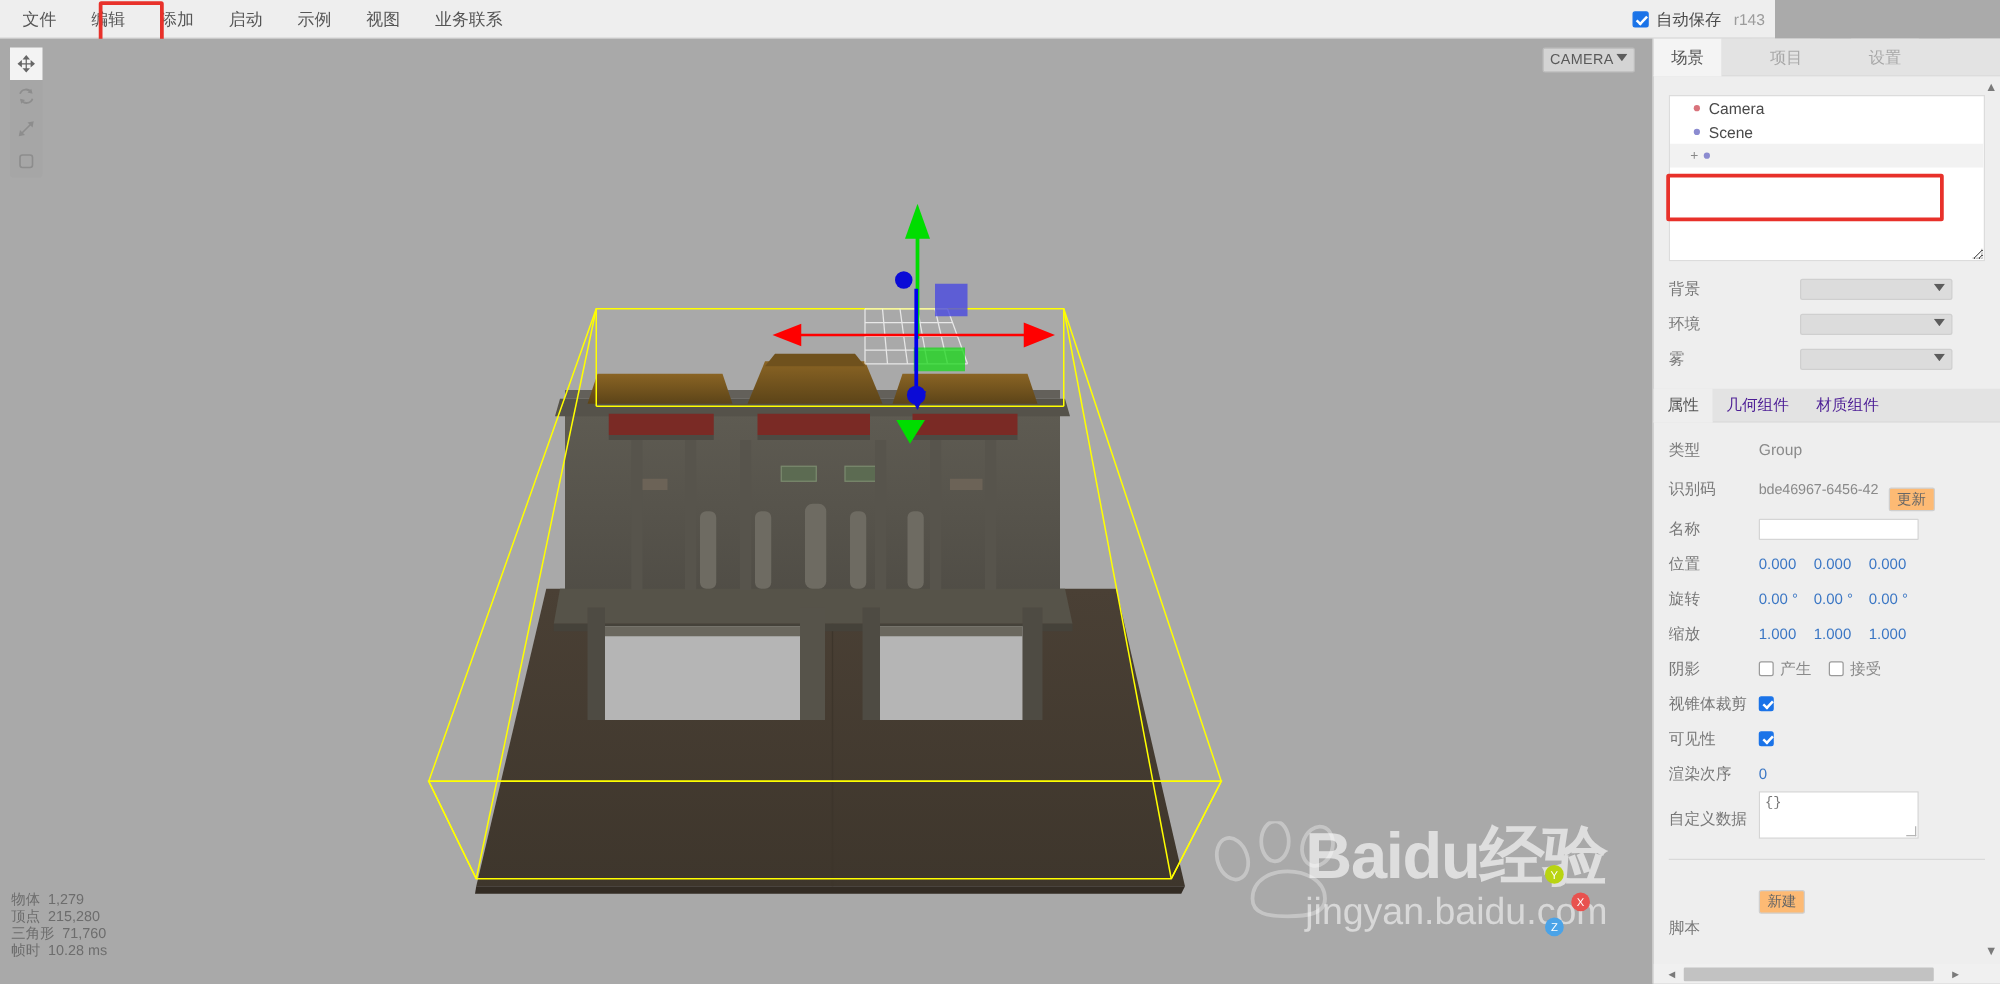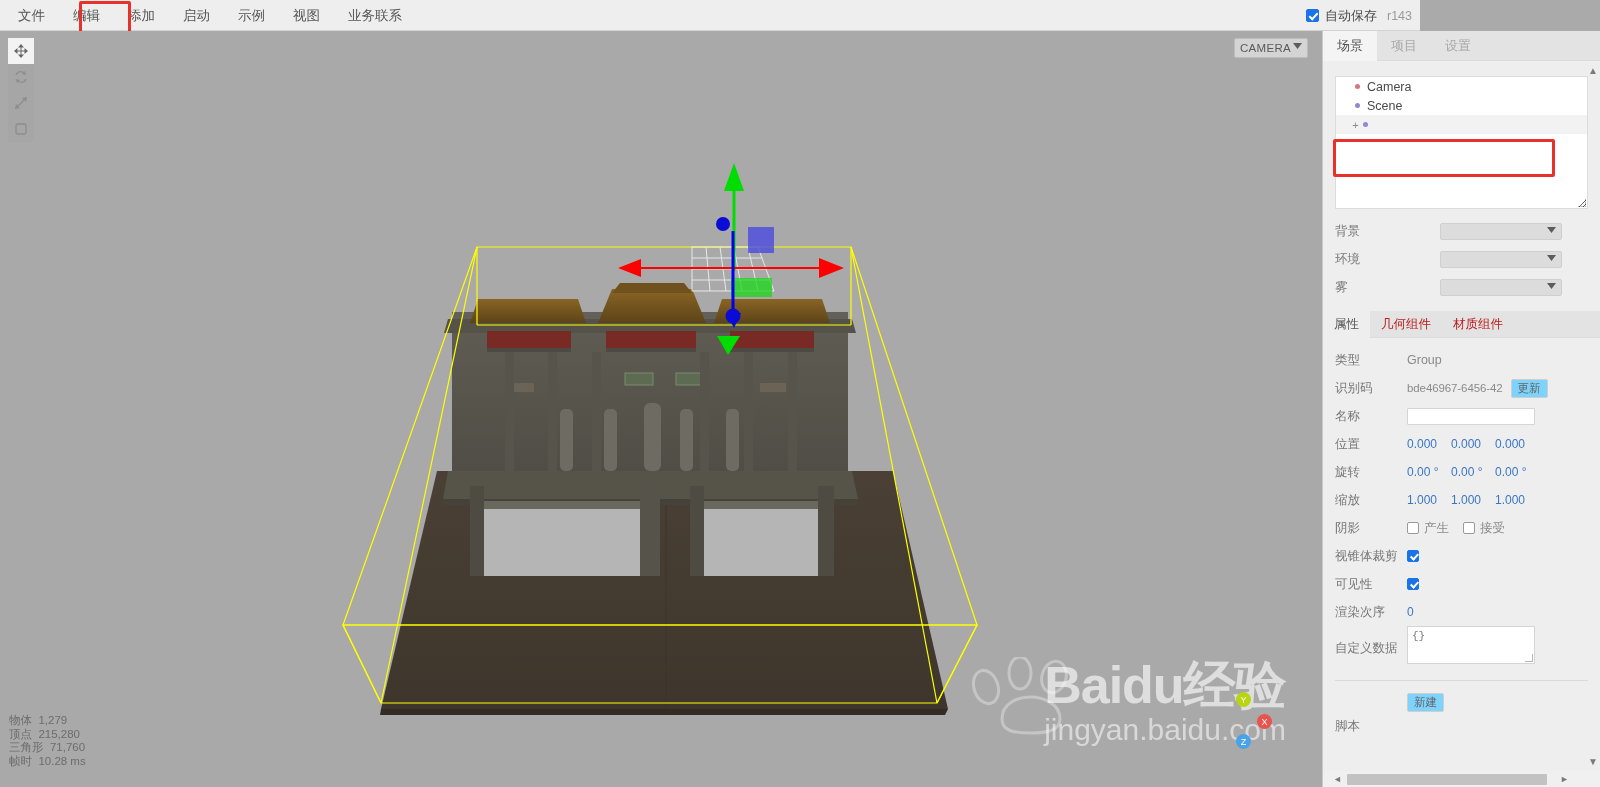--- a/index.html
+++ b/index.html
@@ -97,21 +97,21 @@
   .wm-main { font-size: 52px; font-weight: bold; line-height: 56px; letter-spacing: -1px; }
   .wm-sub { font-size: 30px; line-height: 34px; color: rgba(255,255,255,0.55); }
   .wm-paw { position: absolute; right: 228px; bottom: 52px; opacity: .55; }
 
   
   .sidebar {
     position: absolute; left: 1322px; top: 31px; width: 278px; height: 756px;
     background: #eeeeee; border-left: 1px solid #c9c9c9;
     font-size: 12.5px; color: #555;
   }
-  .tabs { display: flex; height: 30px; border-bottom: 1px solid #dcdcdc; background:#e3e3e3;}
+  .tabs { display: flex; height: 30px; border-bottom: 1px solid #dcdcdc; background:#e3e3e3;gap:25px;}
   .tab {
     padding: 0 14px; line-height: 30px; font-size: 13px; color: #a8a8a8;
     cursor: pointer; background: #e3e3e3;
   }
   .tab.active { color: #555; background: #f4f4f4; border-bottom: 1px solid #f4f4f4; margin-bottom:-1px;}
   .tabs-fill { flex: 1; background: #e3e3e3; }
 
   .outliner {
     margin: 15px 12px 0 12px; height: 133px; background: #fff;
     border: 1px solid #dcdcdc; overflow: hidden; position: relative;
@@ -140,34 +140,35 @@
   .srow { display: flex; align-items: center; height: 28px; padding-left: 12px; gap: 37px; }
   .slabel { width: 68px; font-size: 12.5px; color: #777; flex: none; }
   .ssel {
     width: 122px; height: 17px; background: #dcdcdc; border: 1px solid #cfcfcf;
     border-radius: 2px; position: relative; cursor: pointer;
   }
   .ssel .cv { position: absolute; right: 5px; top: 3px; }
 
   .sec-tabs { display: flex; height: 27px; margin-top: 10px; border-bottom: 1px solid #dcdcdc; background:#e3e3e3;}
   .sec-tab {
-    padding: 0 11px; line-height: 27px; font-size: 12.5px; color: #b91c1c; cursor: pointer;
+    padding: 0 11px; line-height: 27px; font-size: 12.5px; color: #4c1d95; cursor: pointer;
   }
   .sec-tab.active { color: #555; background: #eeeeee; border-bottom: 1px solid #eeeeee; margin-bottom:-1px;}
   .sec-fill { flex: 1; }
 
   .prow { display: flex; align-items: center; min-height: 28px; padding-left: 12px; }
   .plabel { width: 72px; font-size: 12.5px; color: #777; flex: none; }
   .pval { font-size: 12.5px; color: #8a8a8a; }
   .num { color: #3a76c4; font-size: 12px; width: 44px; display: inline-block; cursor: ew-resize; }
   .uuid { font-size: 11.5px; color: #8a8a8a; margin-right: 8px; letter-spacing: -0.1px;}
   .btn-sm {
-    background: #7dd3fc; border: 1px solid #cfcfcf; border-radius: 2px;
+    background: #fdba74; border: 1px solid #cfcfcf; border-radius: 2px;
     font-size: 11.5px; color: #666; padding: 1px 6px; cursor: pointer;
     font-family: "Liberation Sans", sans-serif;
+    margin-top: 16px;
   }
   .txtin {
     width: 128px; height: 17px; background: #fff; border: 1px solid #d5d5d5;
     border-radius: 1px;
   }
   .cbx-inline { display: flex; align-items: center; gap: 5px; margin-right: 14px; }
   .cbx {
     width: 12px; height: 12px; border: 1px solid #9a9a9a; background: #fff;
     border-radius: 2px; position: relative; flex: none; cursor: pointer;
   }

